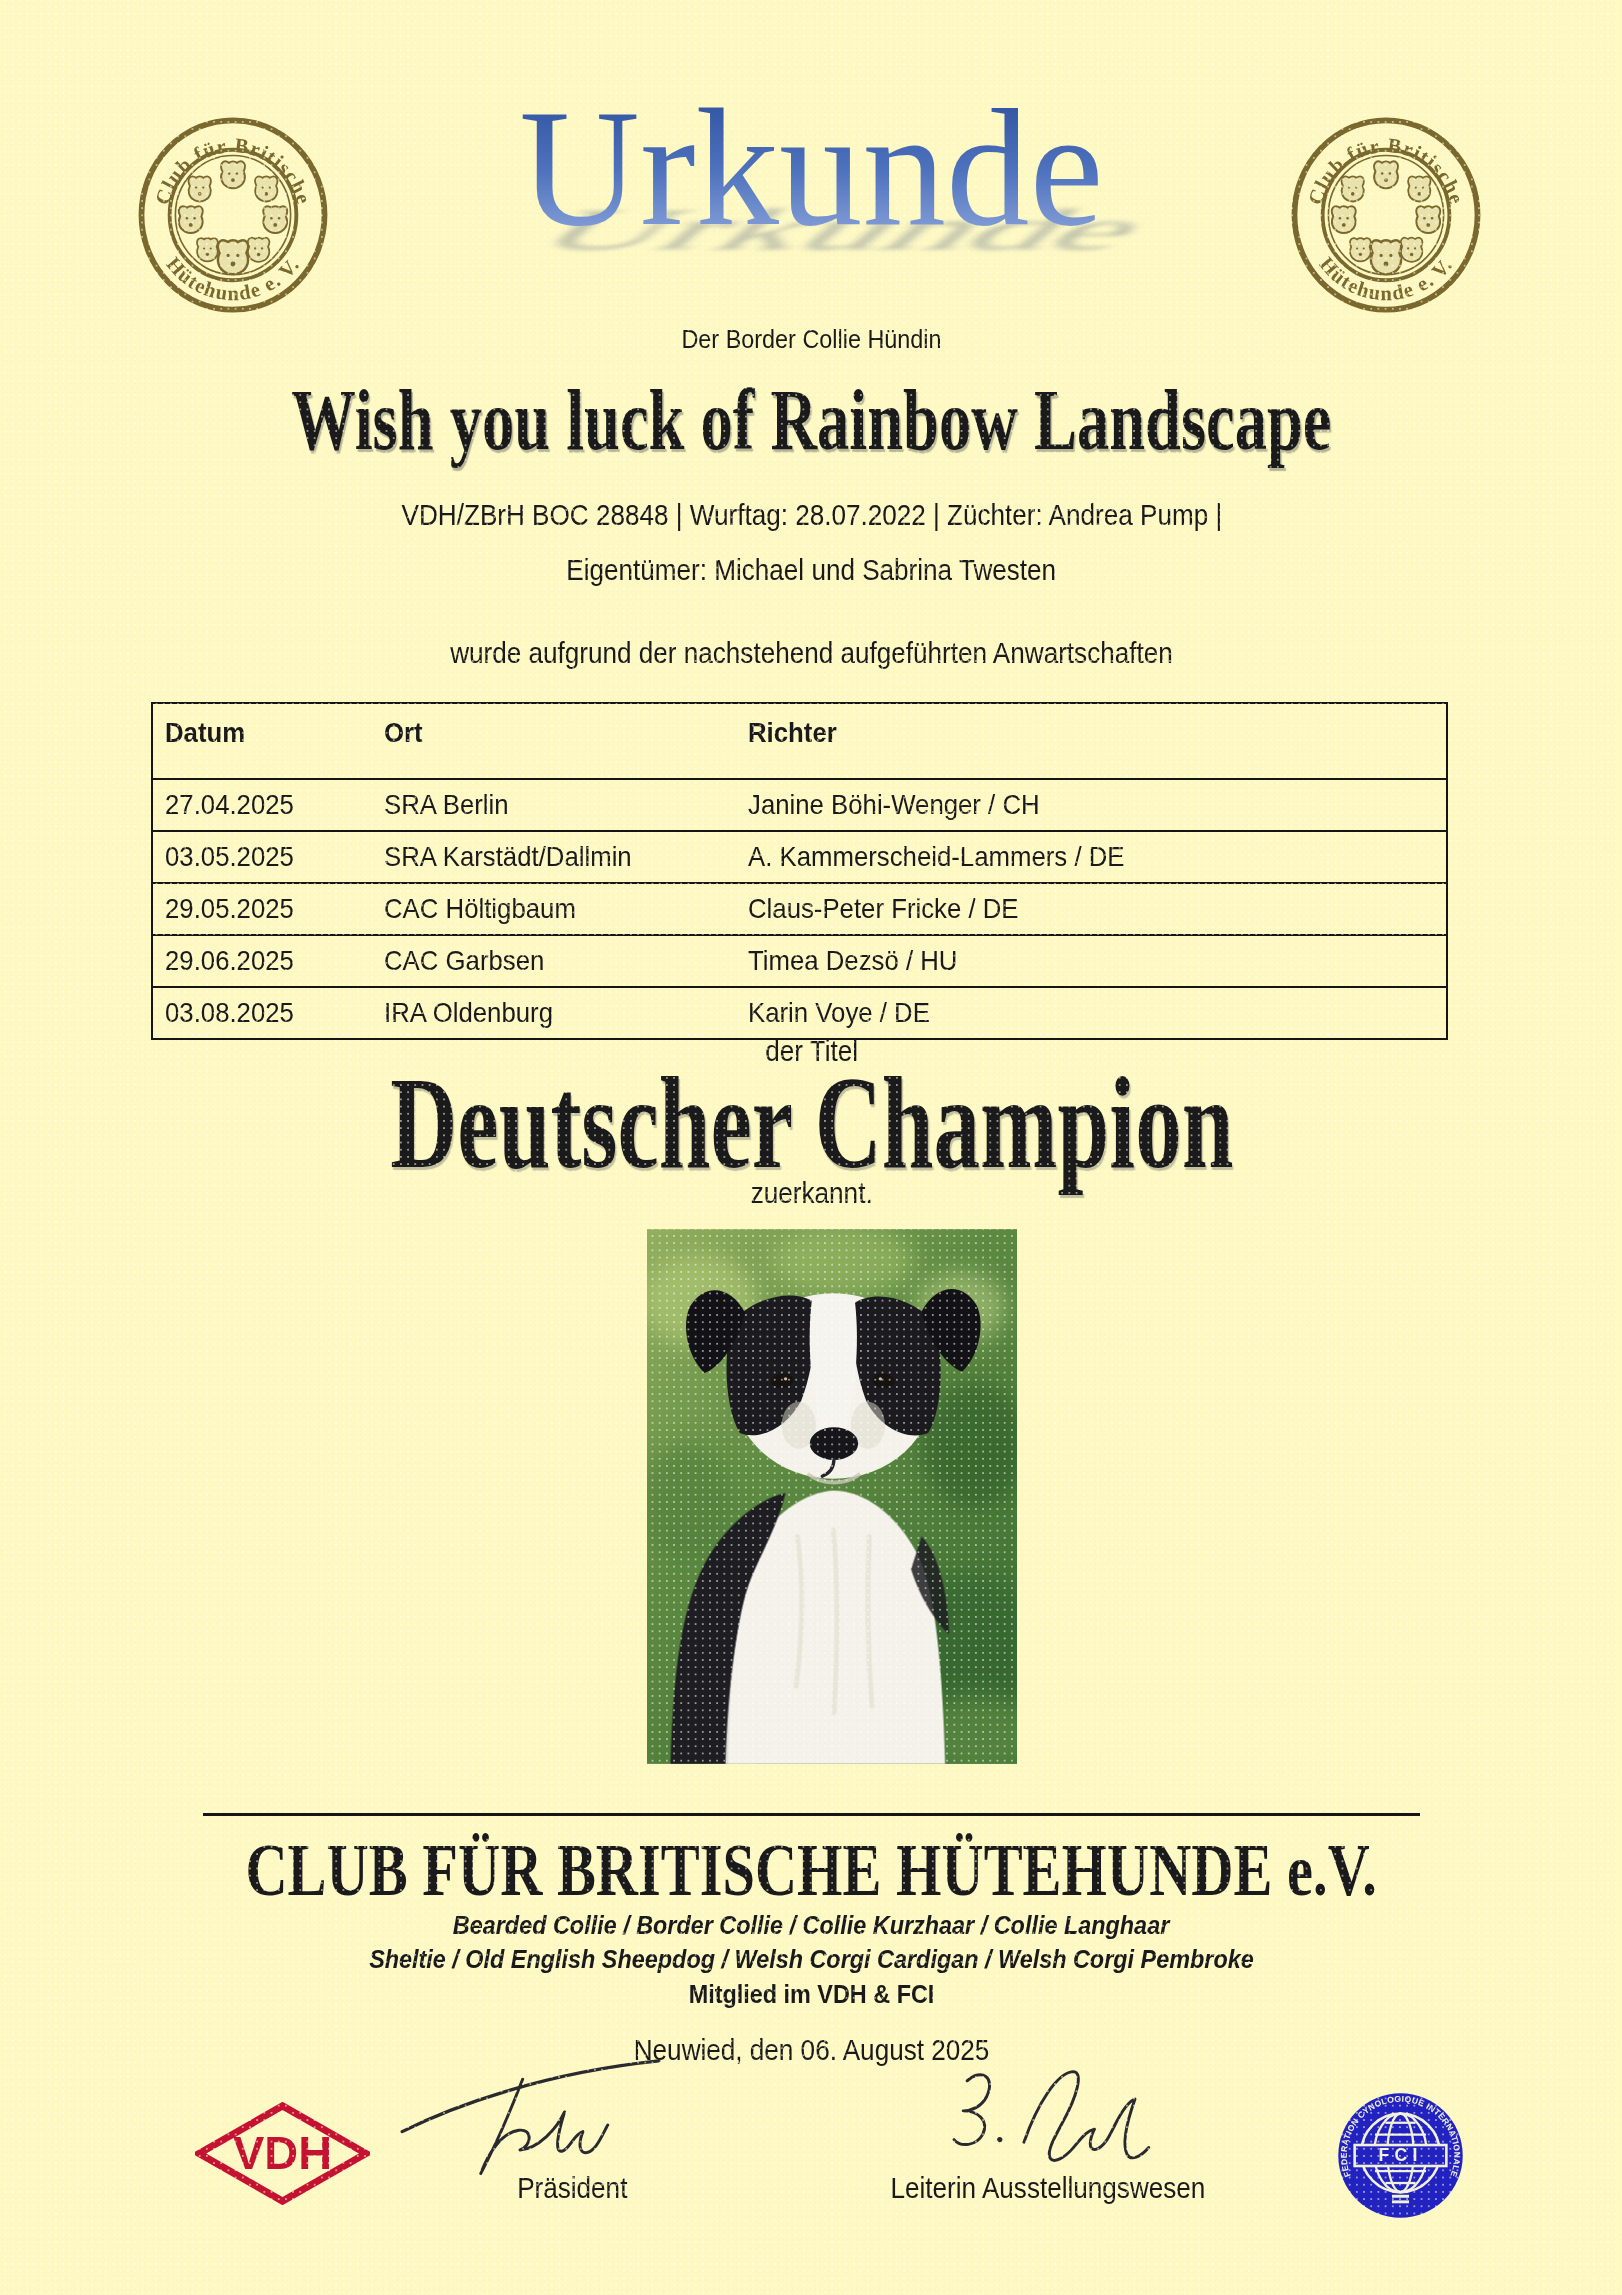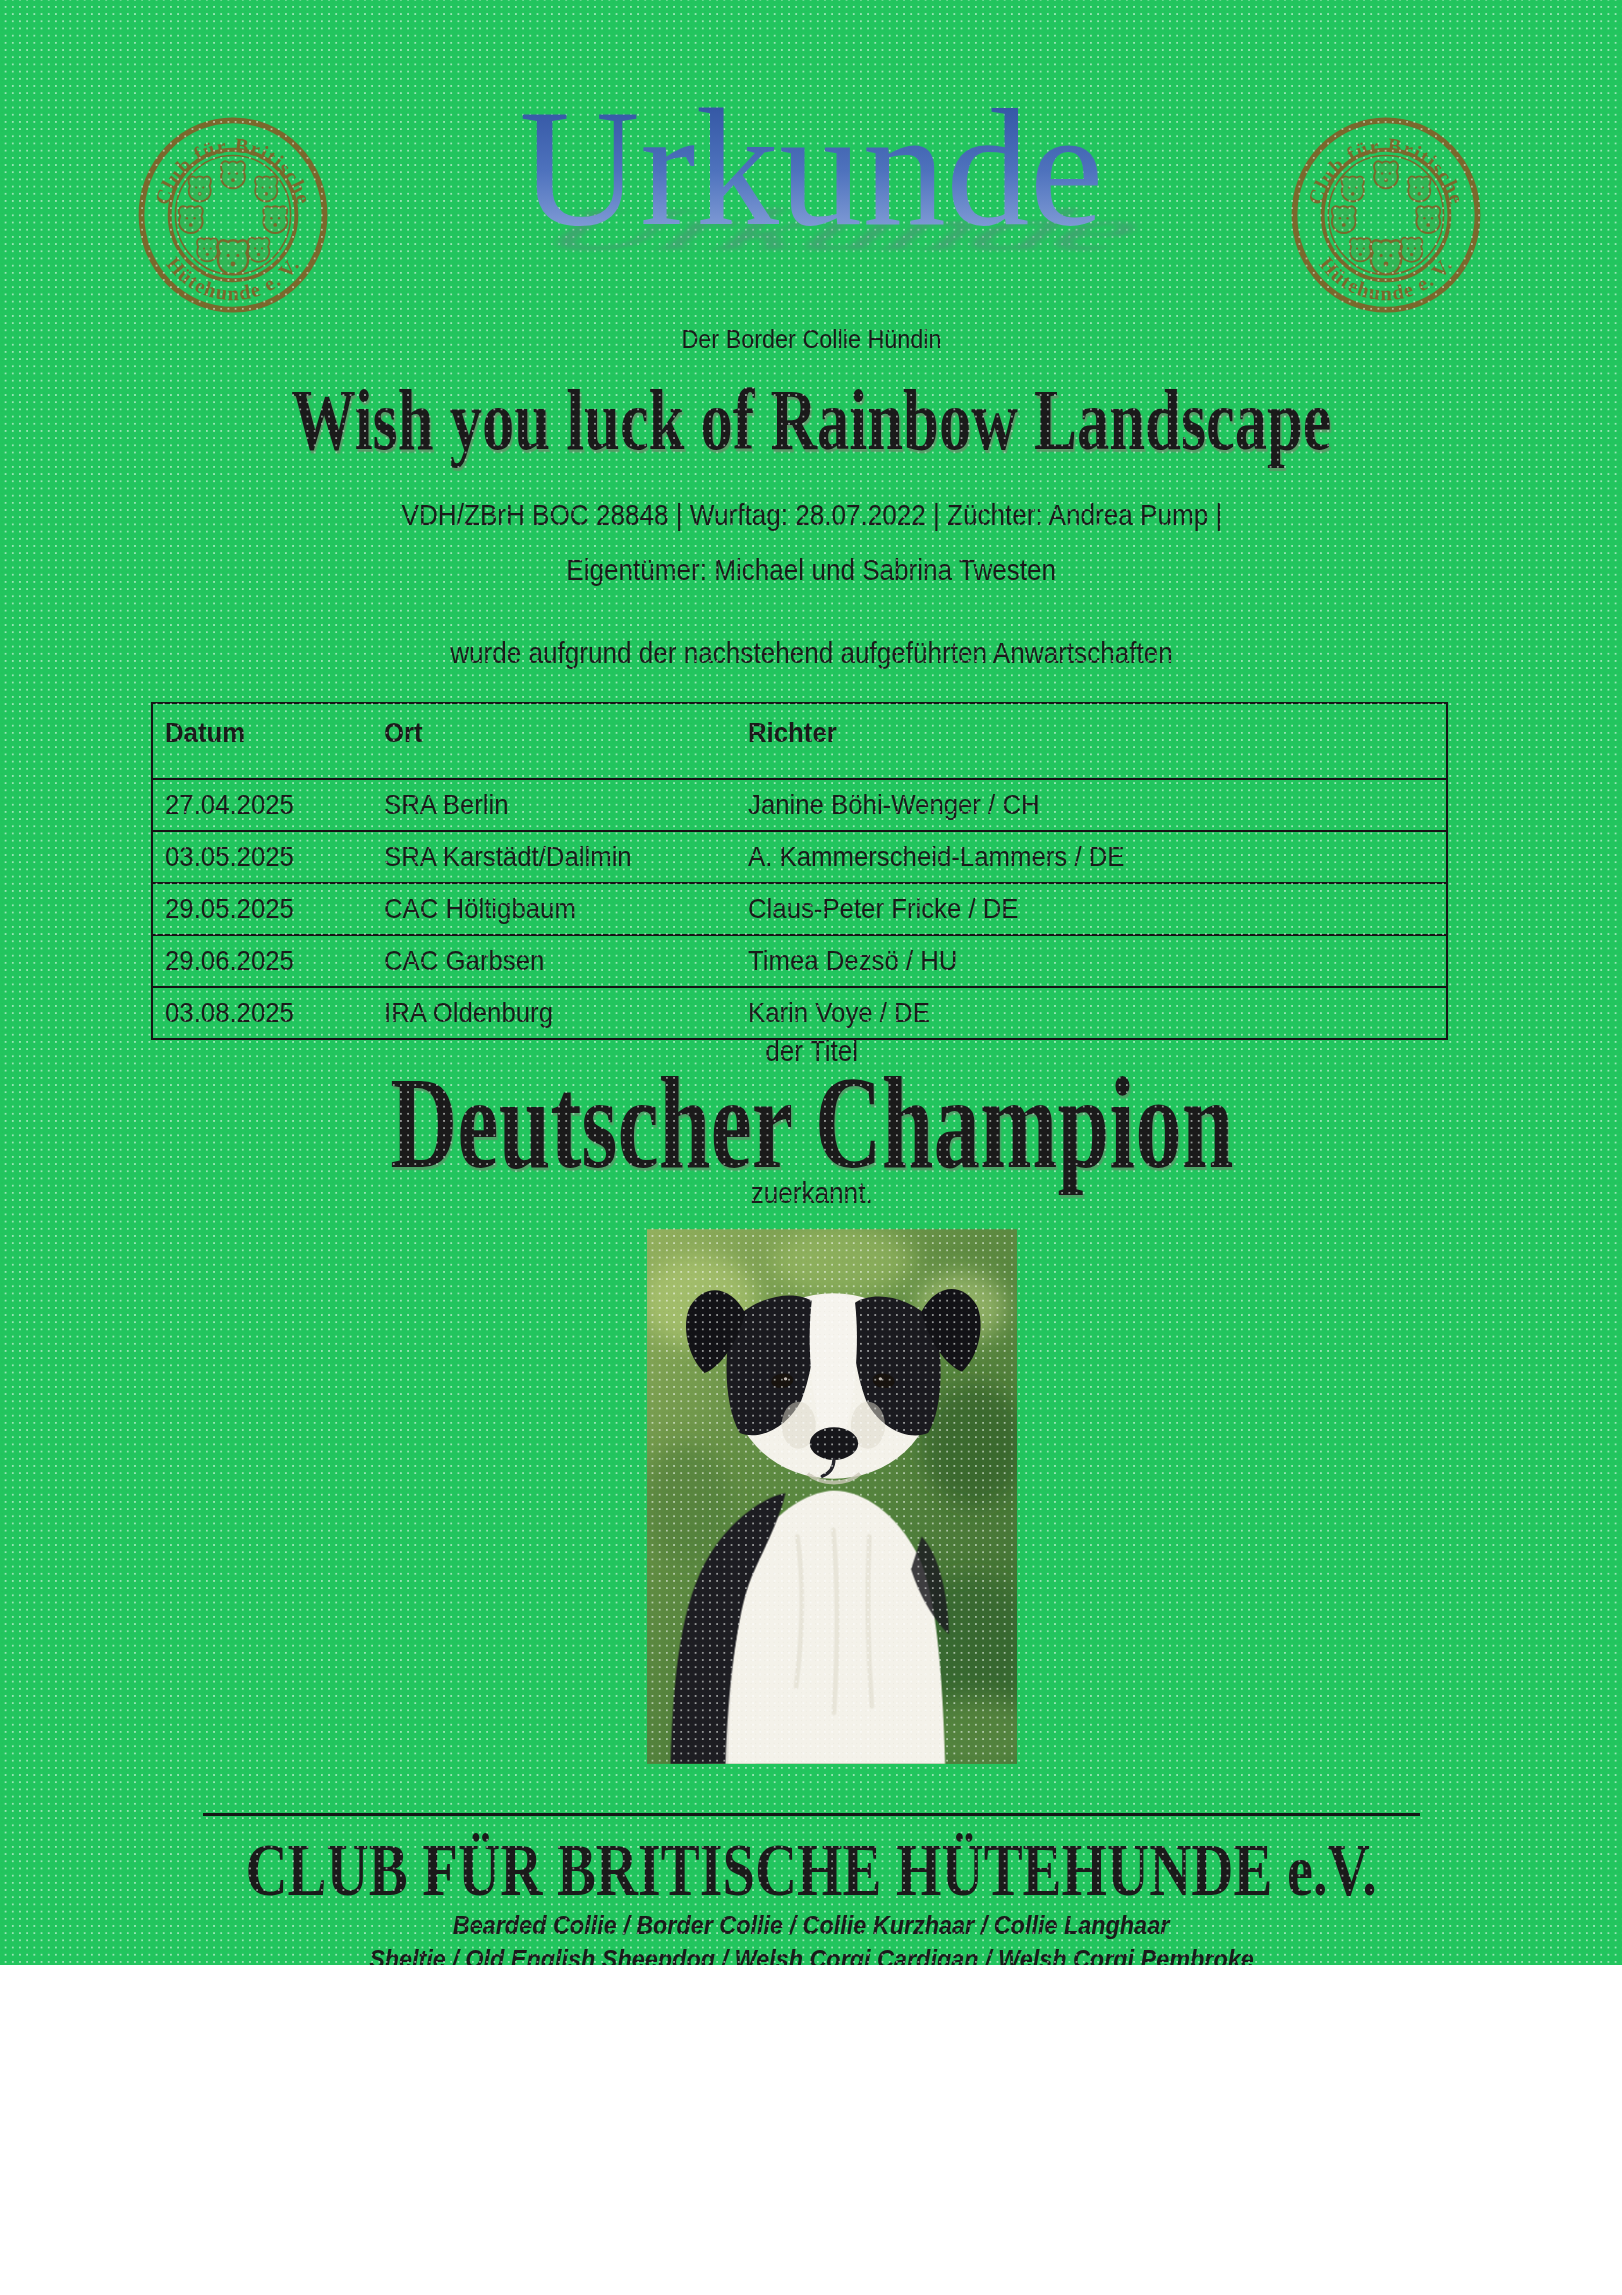--- a/index.html
+++ b/index.html
@@ -1,19 +1,19 @@
 <!DOCTYPE html>
 <html style="font-size:10.5px"><head>
 <meta charset="utf-8">
 <style>
   html,body{margin:0;padding:0;}
   .page{
     position:relative;
-    width:1623px;height:1965px;
-    background-color:#22c55e;
+    width:1623px;height:2295px;
+    background-color:#fef9c3;
     font-family:"Liberation Sans",sans-serif;
     color:#1a1a1a;
     overflow:hidden;
   }
   .page::after{
     content:"";position:absolute;inset:0;pointer-events:none;
     background-image:
       radial-gradient(rgba(110,110,70,0.05) 0.7px, transparent 0.9px),
       radial-gradient(rgba(255,255,255,0.55) 0.7px, transparent 0.9px);
     background-size:4.6px 4.6px, 7.2px 7.2px;

